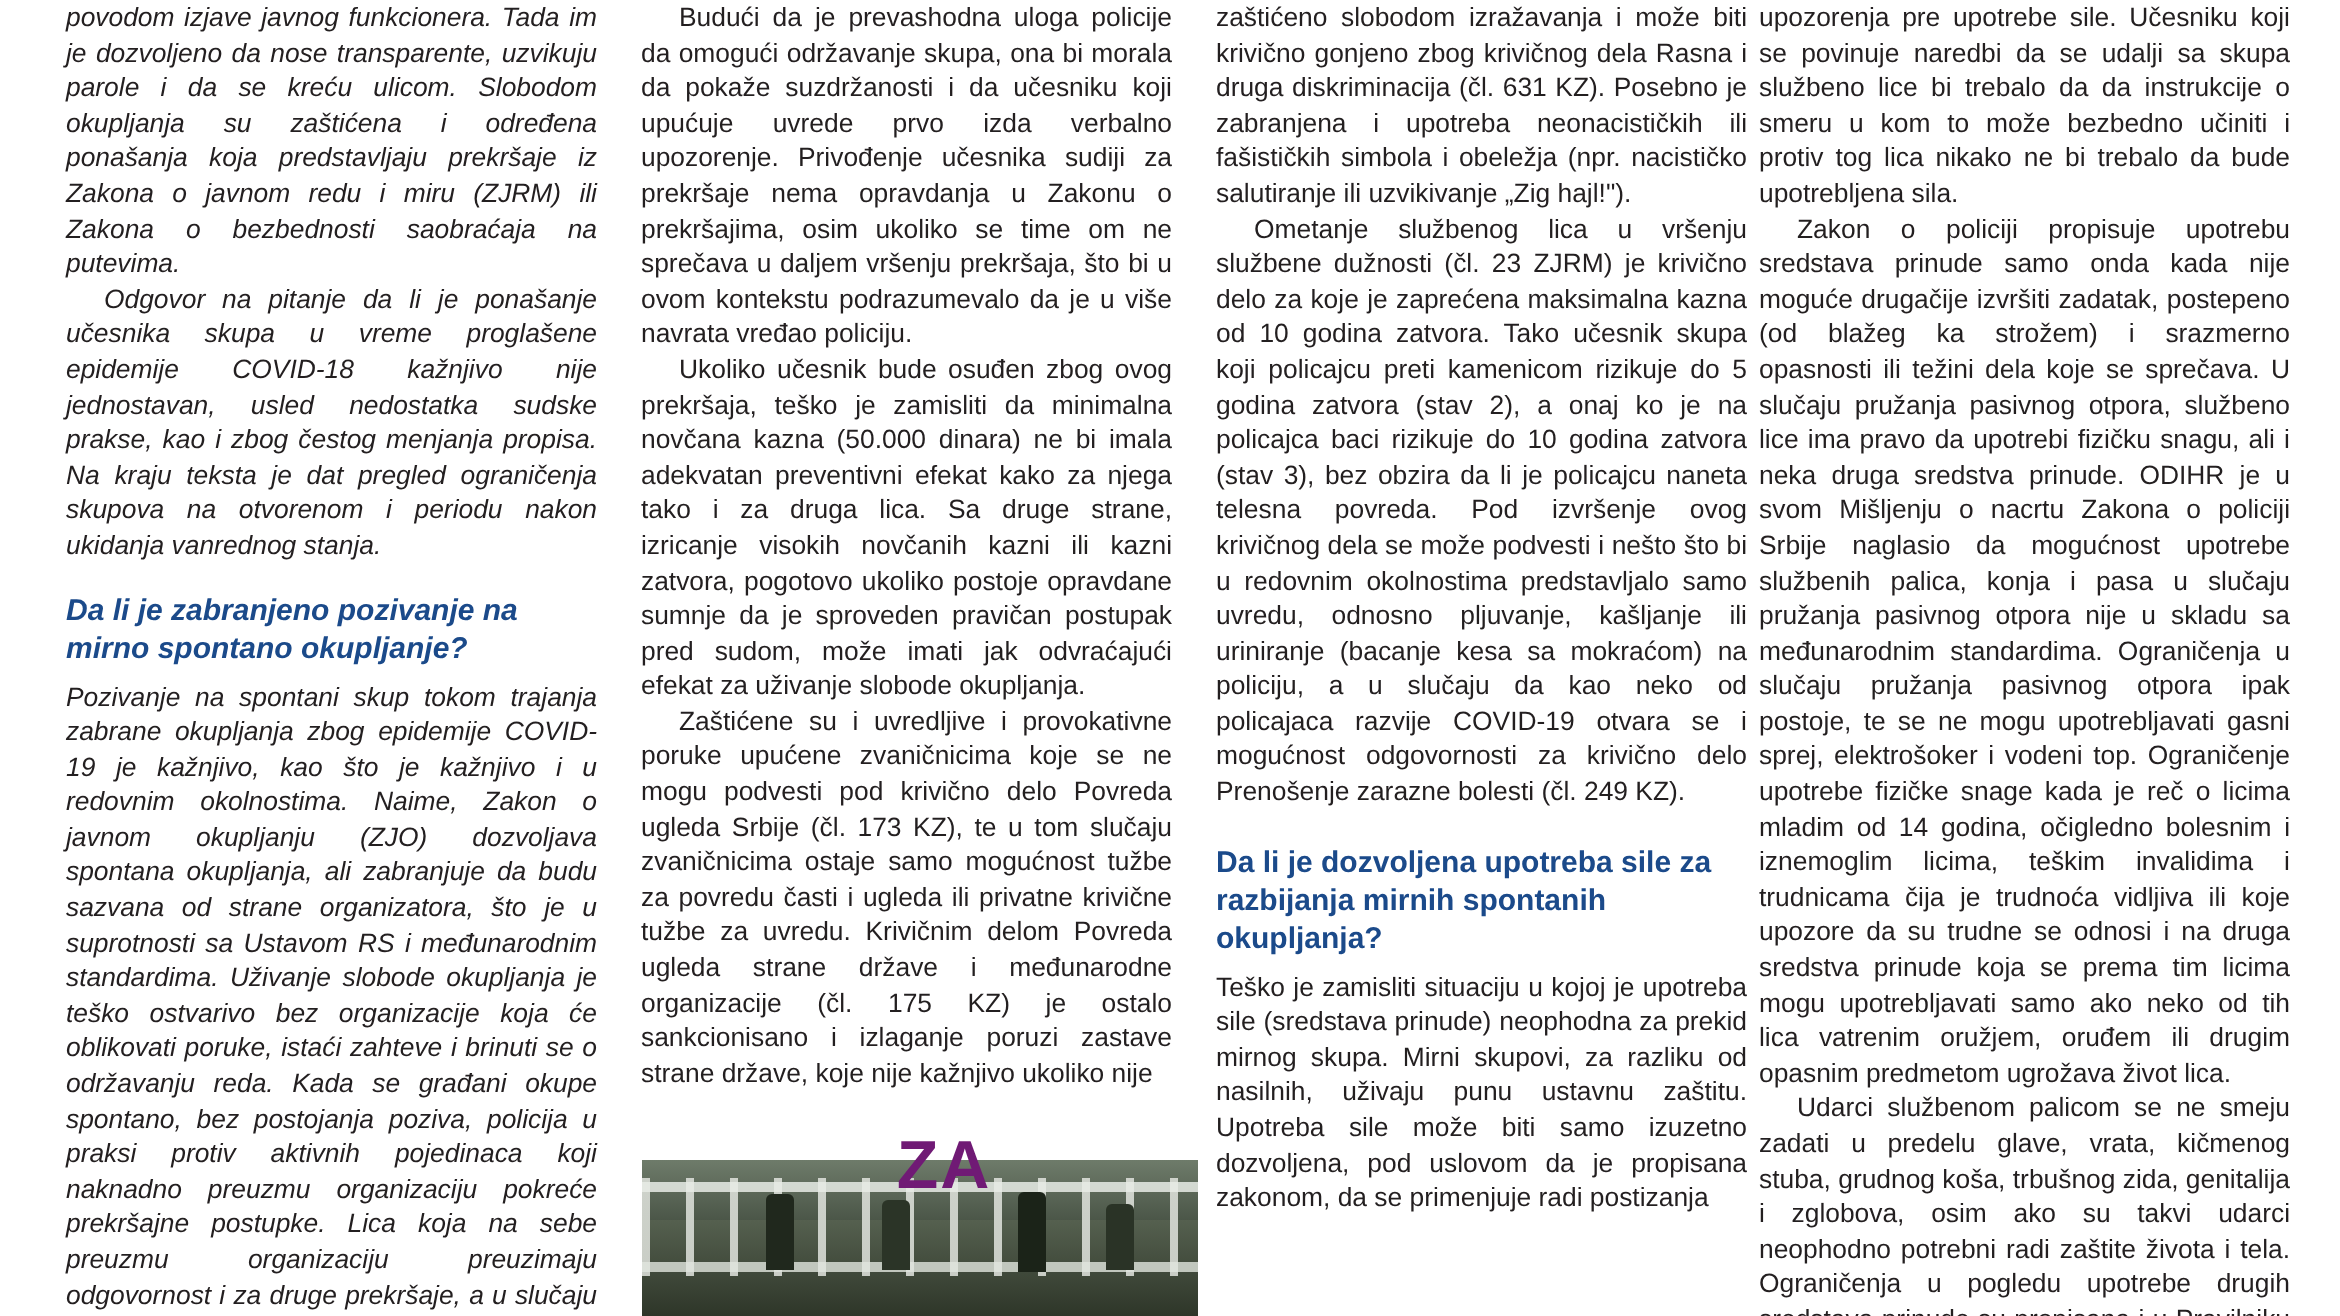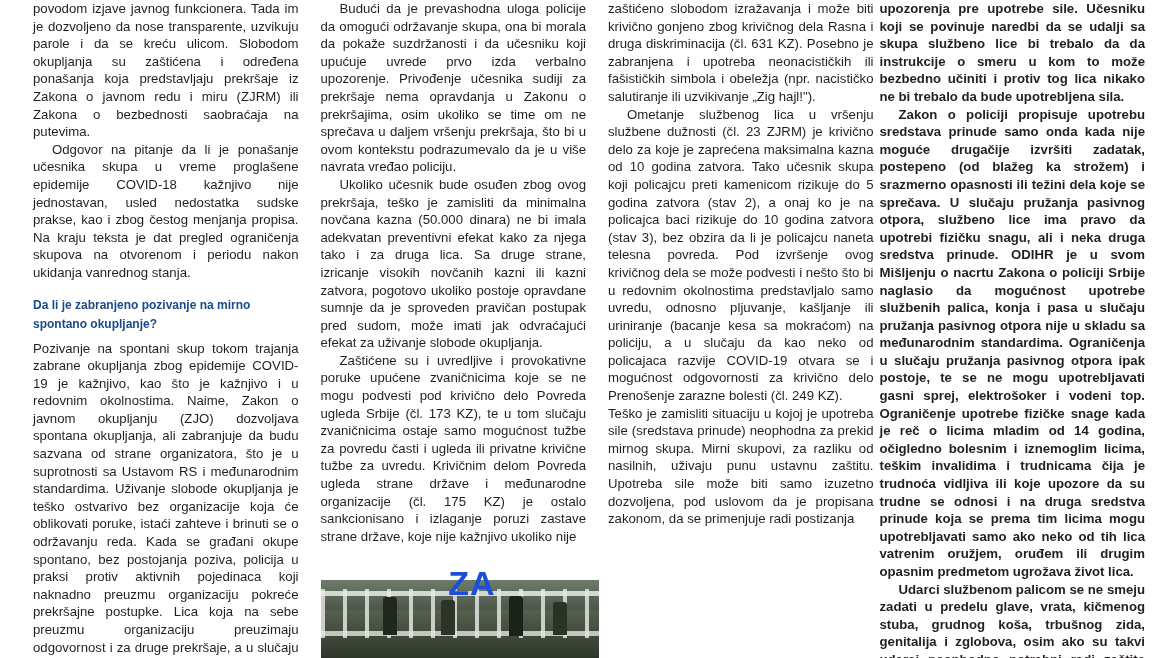--- a/index.html
+++ b/index.html
@@ -31,40 +31,40 @@
     flex-direction: row;
     justify-content: space-between;
     padding: 0;
     box-sizing: border-box;
   }
   .col {
     width: 278px;
     box-sizing: border-box;
     position: relative;
   }
-  .col-1 { margin-left: 33px; }
+  .col-1 { margin-left: 33px; font-style: italic; }
   .col-2 { margin-left: 22px; }
   .col-3 { margin-left: 22px; }
-  .col-4 { margin-left: 6px; margin-right: 25px; font-weight: bold; }
+  .col-4 { margin-left: 6px; margin-right: 25px; }
 
   p.body {
     margin: 0;
     font-size: 13.2px;
     line-height: 17.6px;
     text-align: justify;
     text-indent: 19px;
     color: #231f20;
     hyphens: none;
   }
   p.body.noindent { text-indent: 0; }
   p.body + p.body { margin-top: 0; }
 
   h2.head {
     margin: 17px 0 6px 0;
-    font-size: 12px;
+    font-size: 15px;
     line-height: 19px;
     font-weight: bold;
     color: #1b4a8a;
     text-align: left;
   }
   h2.head.first { margin-top: 14px; }
 
   
   .photo {
     position: absolute;
@@ -128,21 +128,21 @@
     width: 100%;
     text-align: center;
     font-size: 34px;
     font-weight: bold;
     letter-spacing: 1px;
     color: #efe6e2;
     white-space: nowrap;
     overflow: hidden;
     pointer-events: none;
   }
-  .wm-red { color: #1d4ed8; }
+  .wm-red { color: #701a75; }
 </style>
 </head>
 <body>
 
 <div class="page">
   <div class="columns">
 
     <div class="col col-1">
       <p class="body noindent">povodom izjave javnog funkcionera. Tada im je dozvoljeno da nose transparente, uzvikuju parole i da se kreću ulicom. Slobodom okupljanja su zaštićena i određena ponašanja koja predstavljaju prekršaje iz Zakona o javnom redu i miru (ZJRM) ili Zakona o bezbednosti saobraćaja na putevima.</p>
       <p class="body">Odgovor na pitanje da li je ponašanje učesnika skupa u vreme proglašene epidemije COVID-18 kažnjivo nije jednostavan, usled nedostatka sudske prakse, kao i zbog čestog menjanja propisa. Na kraju teksta je dat pregled ograničenja skupova na otvorenom i periodu nakon ukidanja vanrednog stanja.</p>
@@ -163,20 +163,21 @@
         <div class="figure f1"></div>
         <div class="figure f2"></div>
         <div class="figure f3"></div>
         <div class="figure f4"></div>
       </div>
     </div>
 
     <div class="col col-3">
       <p class="body noindent">zaštićeno slobodom izražavanja i može biti krivično gonjeno zbog krivičnog dela Rasna i druga diskriminacija (čl. 631 KZ). Posebno je zabranjena i upotreba neonacističkih ili fašističkih simbola i obeležja (npr. nacističko salutiranje ili uzvikivanje „Zig hajl!").</p>
       <p class="body">Ometanje službenog lica u vršenju službene dužnosti (čl. 23 ZJRM) je krivično delo za koje je zaprećena maksimalna kazna od 10 godina zatvora. Tako učesnik skupa koji policajcu preti kamenicom rizikuje do 5 godina zatvora (stav 2), a onaj ko je na policajca baci rizikuje do 10 godina zatvora (stav 3), bez obzira da li je policajcu naneta telesna povreda. Pod izvršenje ovog krivičnog dela se može podvesti i nešto što bi u redovnim okolnostima predstavljalo samo uvredu, odnosno pljuvanje, kašljanje ili uriniranje (bacanje kesa sa mokraćom) na policiju, a u slučaju da kao neko od policajaca razvije COVID-19 otvara se i mogućnost odgovornosti za krivično delo Prenošenje zarazne bolesti (čl. 249 KZ).</p>
+      <h2 class="head">Da li je dozvoljena upotreba sile za razbijanja mirnih spontanih okupljanja?</h2>
       <p class="body noindent">Teško je zamisliti situaciju u kojoj je upotreba sile (sredstava prinude) neophodna za prekid mirnog skupa. Mirni skupovi, za razliku od nasilnih, uživaju punu ustavnu zaštitu. Upotreba sile može biti samo izuzetno dozvoljena, pod uslovom da je propisana zakonom, da se primenjuje radi postizanja</p>
     </div>
 
     <div class="col col-4">
       <p class="body noindent">upozorenja pre upotrebe sile. Učesniku koji se povinuje naredbi da se udalji sa skupa službeno lice bi trebalo da da instrukcije o smeru u kom to može bezbedno učiniti i protiv tog lica nikako ne bi trebalo da bude upotrebljena sila.</p>
       <p class="body">Zakon o policiji propisuje upotrebu sredstava prinude samo onda kada nije moguće drugačije izvršiti zadatak, postepeno (od blažeg ka strožem) i srazmerno opasnosti ili težini dela koje se sprečava. U slučaju pružanja pasivnog otpora, službeno lice ima pravo da upotrebi fizičku snagu, ali i neka druga sredstva prinude. ODIHR je u svom Mišljenju o nacrtu Zakona o policiji Srbije naglasio da mogućnost upotrebe službenih palica, konja i pasa u slučaju pružanja pasivnog otpora nije u skladu sa međunarodnim standardima. Ograničenja u slučaju pružanja pasivnog otpora ipak postoje, te se ne mogu upotrebljavati gasni sprej, elektrošoker i vodeni top. Ograničenje upotrebe fizičke snage kada je reč o licima mladim od 14 godina, očigledno bolesnim i iznemoglim licima, teškim invalidima i trudnicama čija je trudnoća vidljiva ili koje upozore da su trudne se odnosi i na druga sredstva prinude koja se prema tim licima mogu upotrebljavati samo ako neko od tih lica vatrenim oružjem, oruđem ili drugim opasnim predmetom ugrožava život lica.</p>
       <p class="body">Udarci službenom palicom se ne smeju zadati u predelu glave, vrata, kičmenog stuba, grudnog koša, trbušnog zida, genitalija i zglobova, osim ako su takvi udarci neophodno potrebni radi zaštite života i tela. Ograničenja u pogledu upotrebe drugih sredstava prinude su propisana i u Pravilniku o policijskim ovlašćenjima. Ovim Pravilnikom je izričito zabranjena upotreba elektrošokera na vozačima bicikala u pokretu zbog izazivanja opasnosti po život, zbog čega bi</p>
     </div>
 
   </div>

